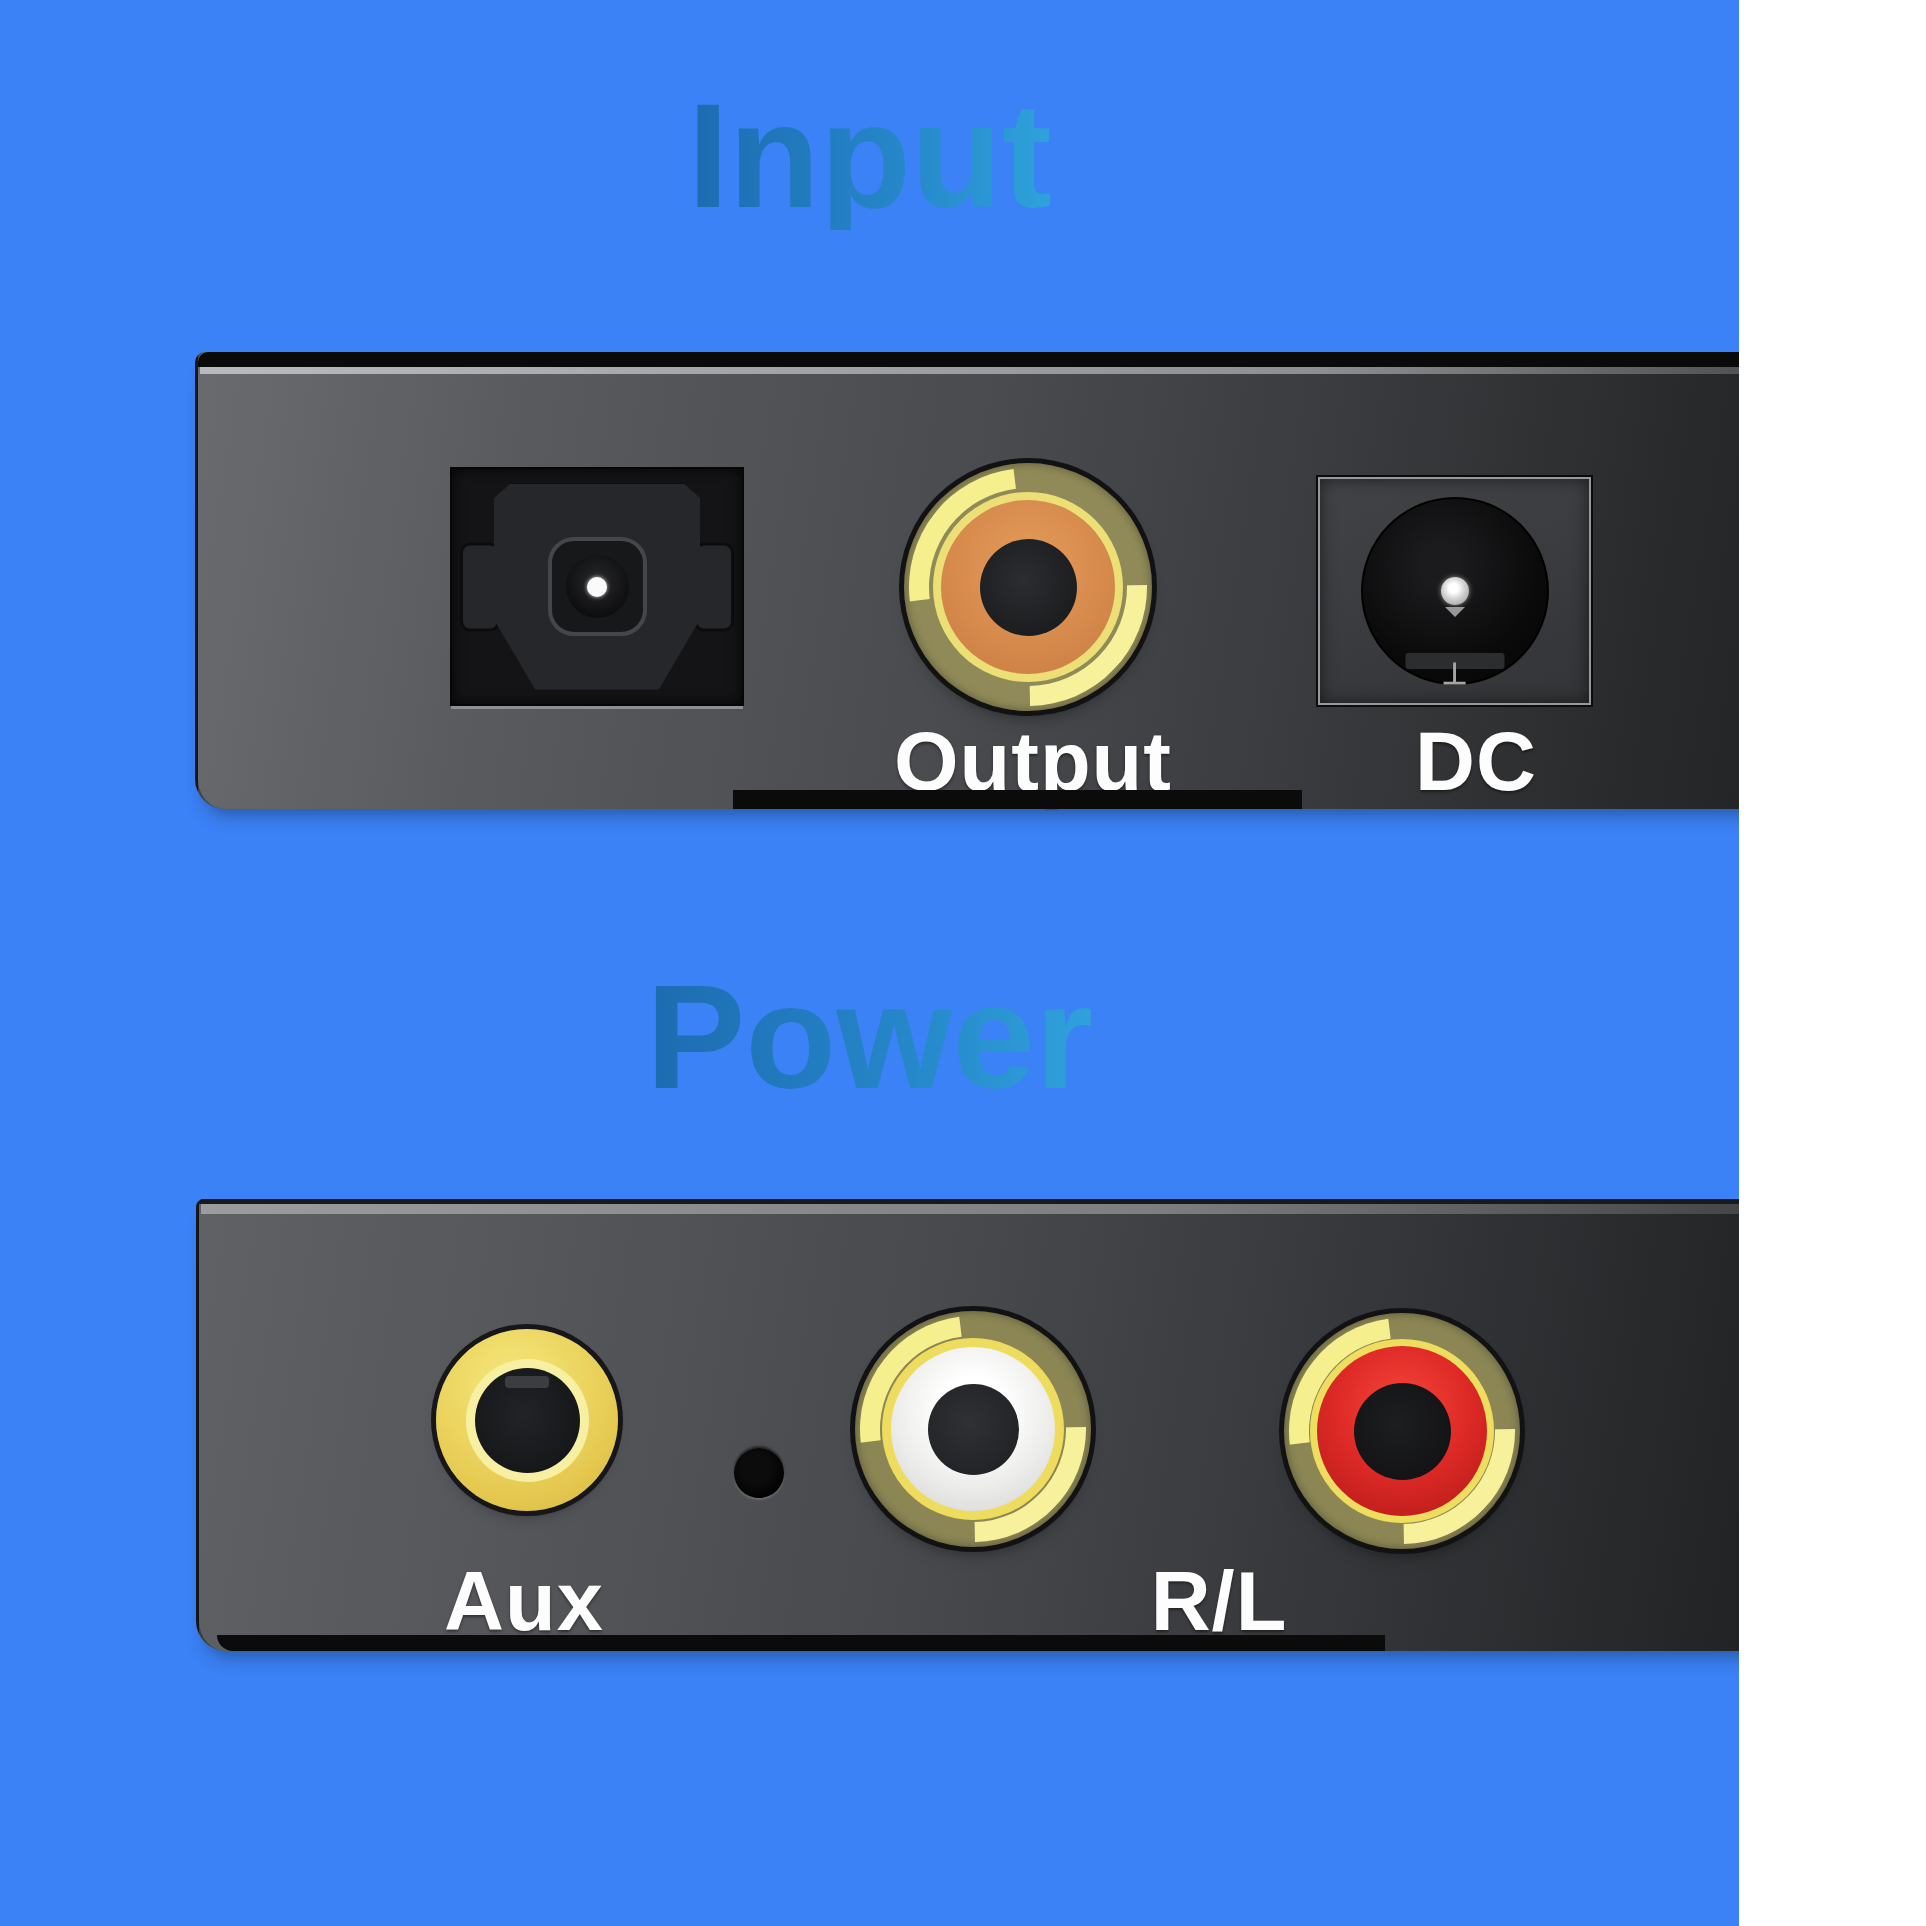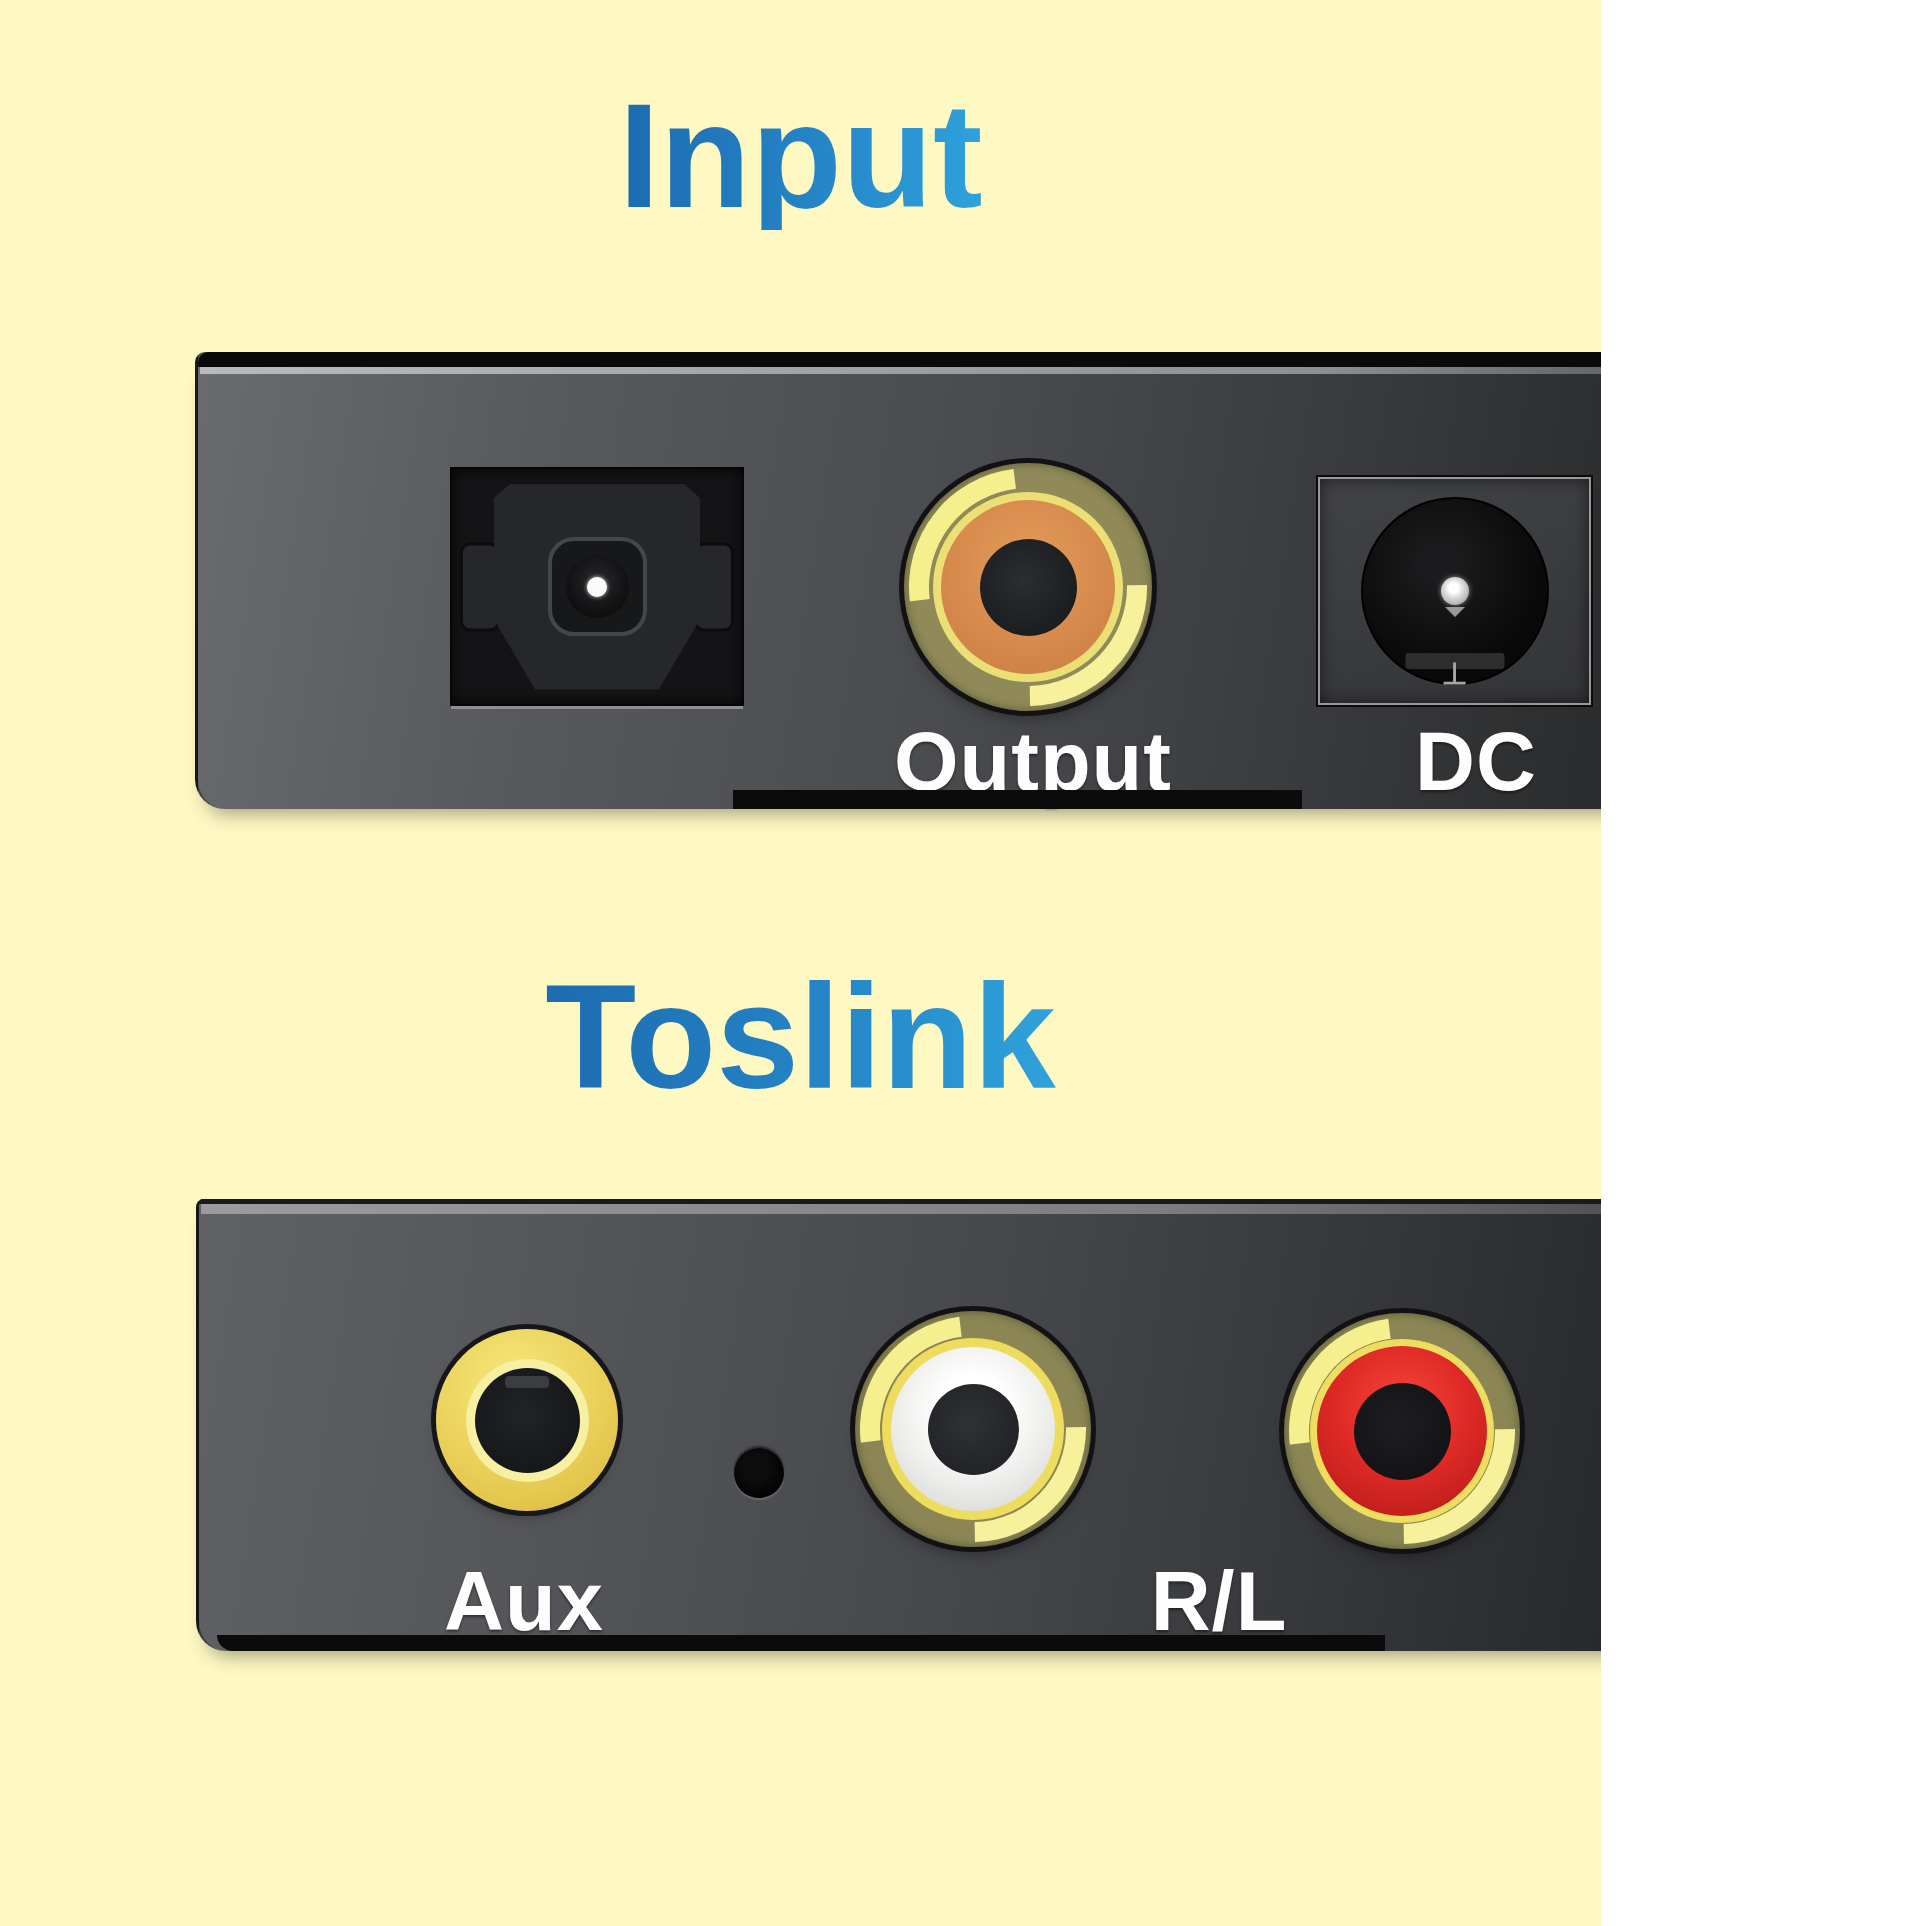--- a/index.html
+++ b/index.html
@@ -1,17 +1,17 @@
 <!DOCTYPE html>
 <html><head>
 <meta charset="utf-8">
 <style>
   html,body{margin:0;padding:0;background:#ffffff;}
   #stage{
-    position:relative;width:1601px;height:1927px;background:#fef9c3;overflow:hidden;
+    position:relative;width:1739px;height:1927px;background:#3b82f6;overflow:hidden;
     font-family:"Liberation Sans", sans-serif;
   }
   
   .big-title{
     position:absolute;left:50%;transform:translateX(-50%);
     font-size:149px;font-weight:700;line-height:1;letter-spacing:0px;
     color:#2585c7;white-space:nowrap;
   }
   @supports ((background-clip:text) or (-webkit-background-clip:text)){
     .big-title{
@@ -234,21 +234,21 @@
         <div class="dc-gnd">⊥</div>
       </div>
     </div>
 
     <div class="plabel" style="left:835px;">Output</div>
     <div class="plabel" style="left:1278px;">DC</div>
 
     <div class="bottom-bar"></div>
   </div>
 
-  <div class="big-title" id="output-title">Toslink</div>
+  <div class="big-title" id="output-title">Power</div>
 
   <div class="panel panel-bottom">
     <div class="top-strip"></div>
     <div class="top-glint"></div>
 
     <div class="aux">
       <div class="ring aux-pale">
         <div class="aux-hole"></div>
       </div>
     </div>

